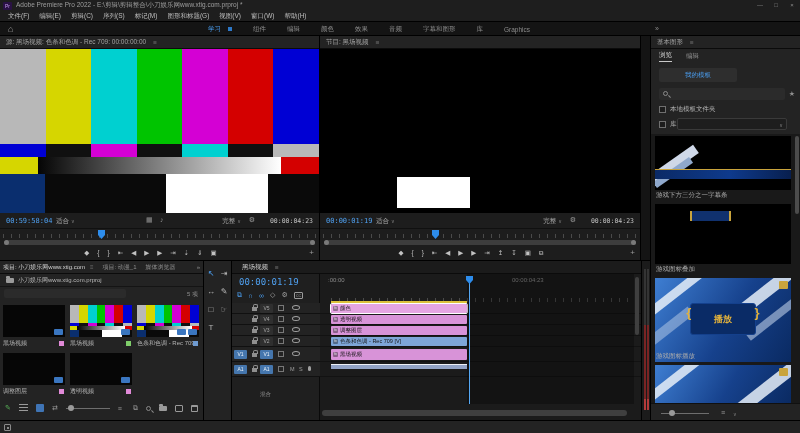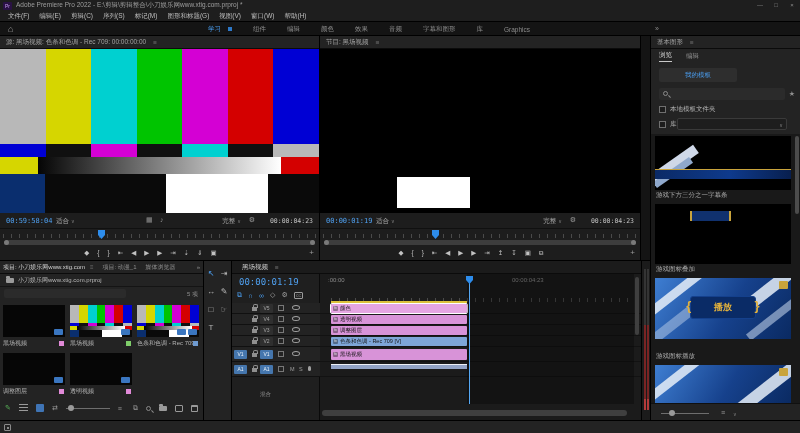--- a/index.html
+++ b/index.html
@@ -295,21 +295,21 @@
       <div class="lt-shape2"></div>
       <div class="lt-banner"></div>
     </div>
     <div class="eg-item-label" style="top:57px">游戏下方三分之一字幕条</div>
 
     <div class="eg-item-img" style="top:70px;height:60px">
       <div class="ribbon"></div>
     </div>
     <div class="eg-item-label" style="top:131px">游戏图标叠加</div>
 
-    <div class="eg-item-img bluebg" style="top:144px;height:61px">
+    <div class="eg-item-img bluebg" style="top:144px;height:84px">
       <div class="stripe" style="left:-14px;top:10px;width:70px;height:9px"></div>
       <div class="stripe" style="right:-16px;top:6px;width:78px;height:12px"></div>
       <div class="stripe" style="right:-20px;top:34px;width:70px;height:8px;background:rgba(205,220,240,.55)"></div>
       <div class="stripe" style="left:-18px;top:46px;width:60px;height:10px;background:rgba(205,220,240,.45)"></div>
       <div class="play-badge">播放</div>
       <div class="gold-tag"></div>
     </div>
     <div class="eg-item-label" style="top:218px">游戏图标播放</div>
 
     <div class="eg-item-img bluebg" style="top:231px;height:38px">

